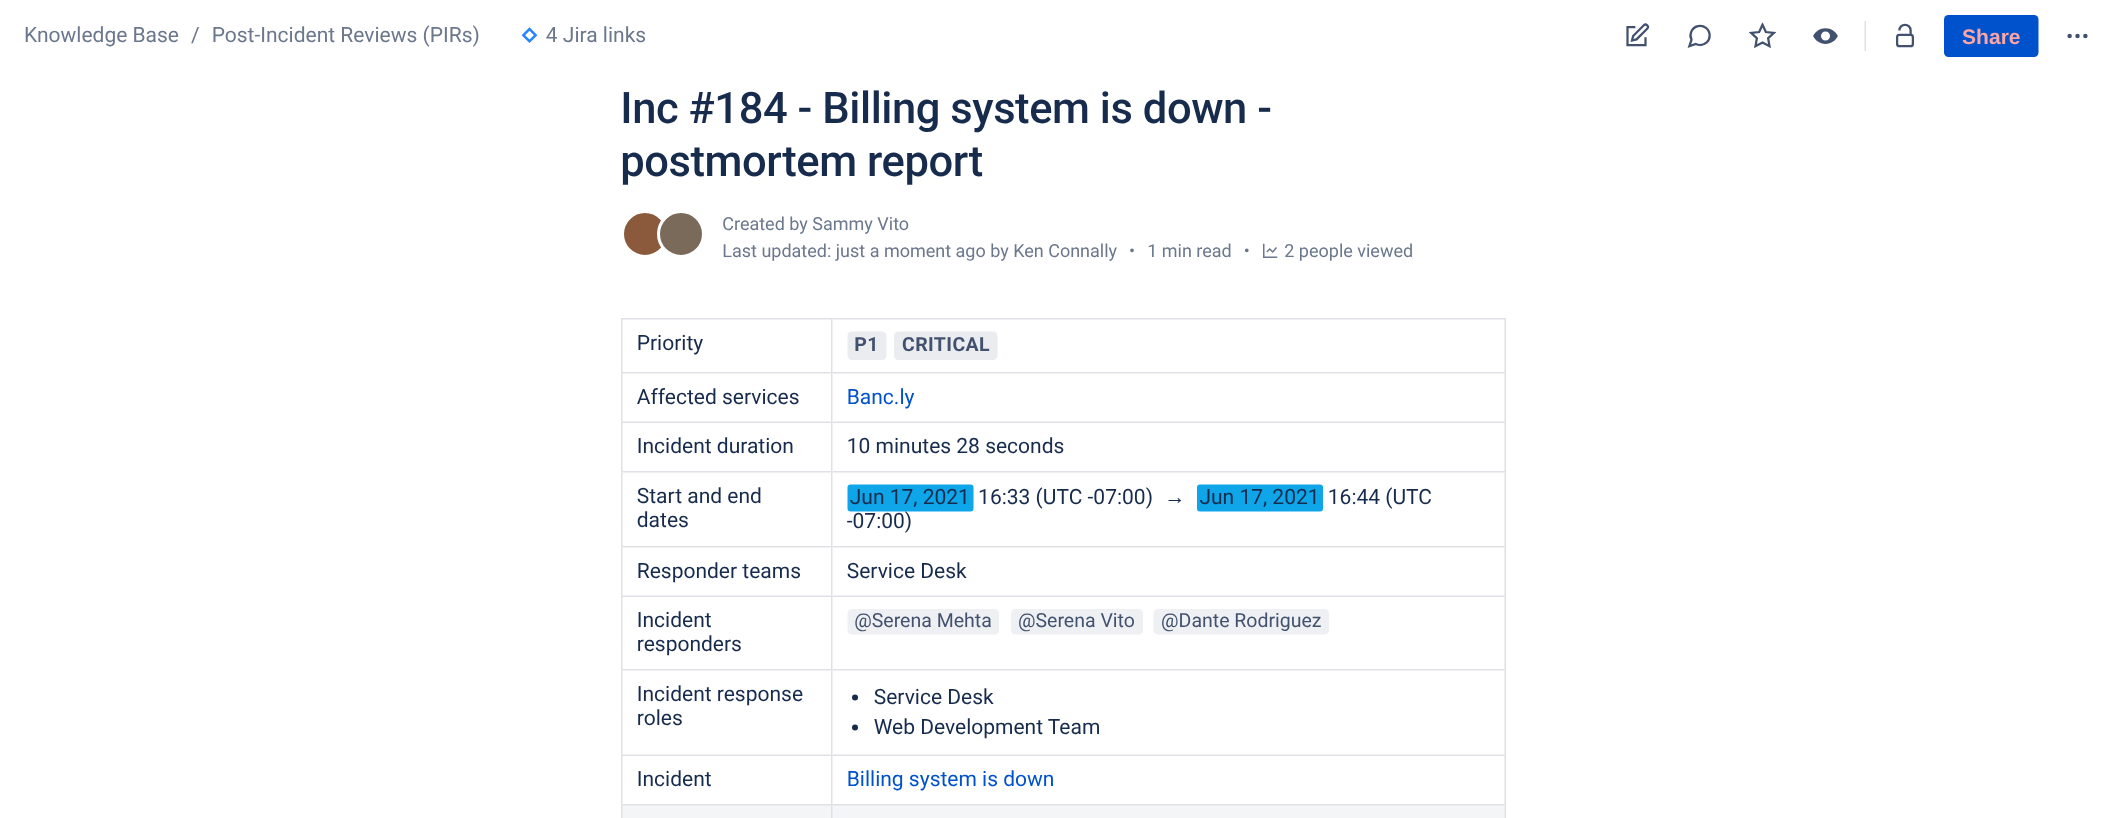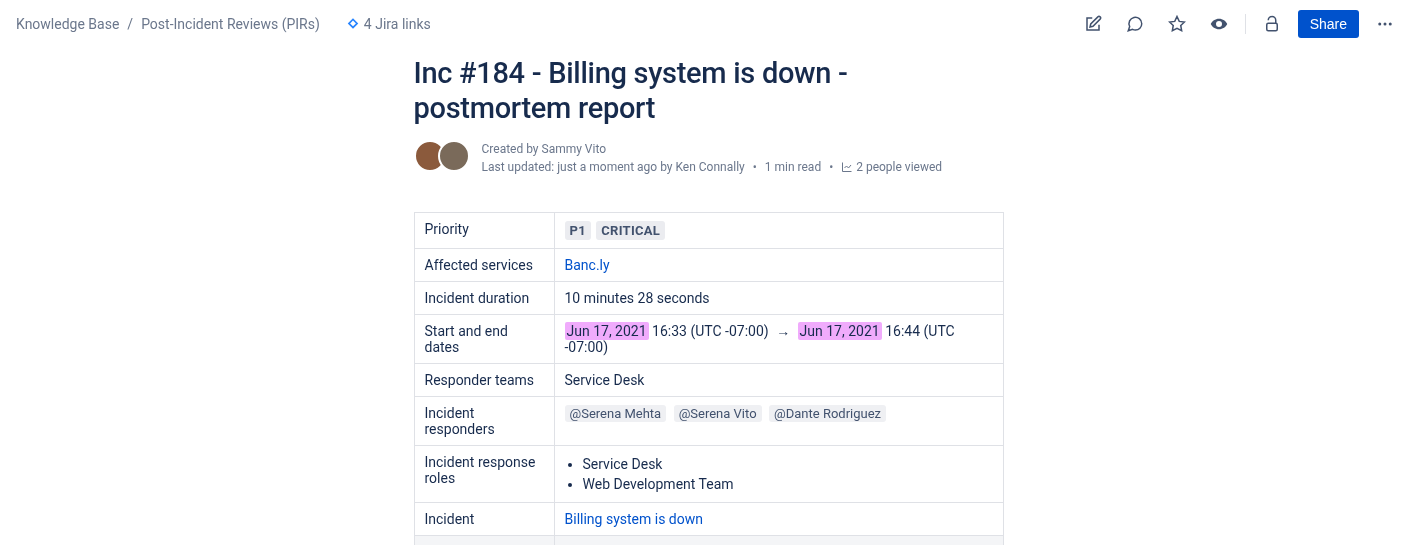--- a/index.html
+++ b/index.html
@@ -38,22 +38,22 @@
   .jira-links { display: flex; align-items: center; gap: 4px; margin-left: 20px; cursor: pointer; }
   .jira-links svg { width: 14px; height: 14px; }
   .topbar-right { display: flex; align-items: center; gap: 10px; }
   .icon-btn {
     width: 32px; height: 32px;
     display: flex; align-items: center; justify-content: center;
     border-radius: 3px; cursor: pointer; color: #42526E;
   }
   .vdiv { width:1px; height:20px; background:#DFE1E6; }
   .share-btn {
-    background: var(--brand); color:#ffffff; border:none; border-radius:3px;
-    padding: 6px 12px; font-weight:400; cursor:pointer; font-size:14px;
+    background: var(--brand); color:#fca5a5; border:none; border-radius:3px;
+    padding: 6px 12px; font-weight:700; cursor:pointer; font-size:14px;
   }
   .content { max-width: 590px; margin: 0 auto; padding: 10px 0 40px 0; }
   h1.page-title { font-size: 29px; font-weight: 500; line-height: 1.2; margin: 6px 0 14px 0; color: var(--text); letter-spacing: -0.01em; }
   .byline-row { display:flex; align-items:flex-start; gap:12px; }
   .avatars { display:flex; }
   .avatar {
     width:32px; height:32px; border-radius:50%; border:2px solid #fff;
     background:#ccc center/cover;
     margin-left:-8px;
   }
@@ -86,21 +86,21 @@
     margin-right:2px; letter-spacing:0.02em;
   }
   .mention {
     display:inline-block; background: var(--mention-bg); color:#42526E;
     font-size:13px; padding:1px 5px; border-radius:3px; margin-right:4px;
     cursor:pointer;
   }
   .link { color: var(--link); cursor:pointer; }
   .link.u { text-decoration: underline; }
   .date-pill {
-    background:#f0abfc; padding:1px 2px; border-radius:2px;
+    background:#0ea5e9; padding:1px 2px; border-radius:2px;
   }
   .arrow { padding: 0 4px; }
   ul.roles { margin: 0; padding-left: 18px; }
   ul.roles li { padding: 2px 0; }
   svg.icon { width:18px; height:18px; }
 </style>
 </head>
 <body>
 
 <div class="topbar">

